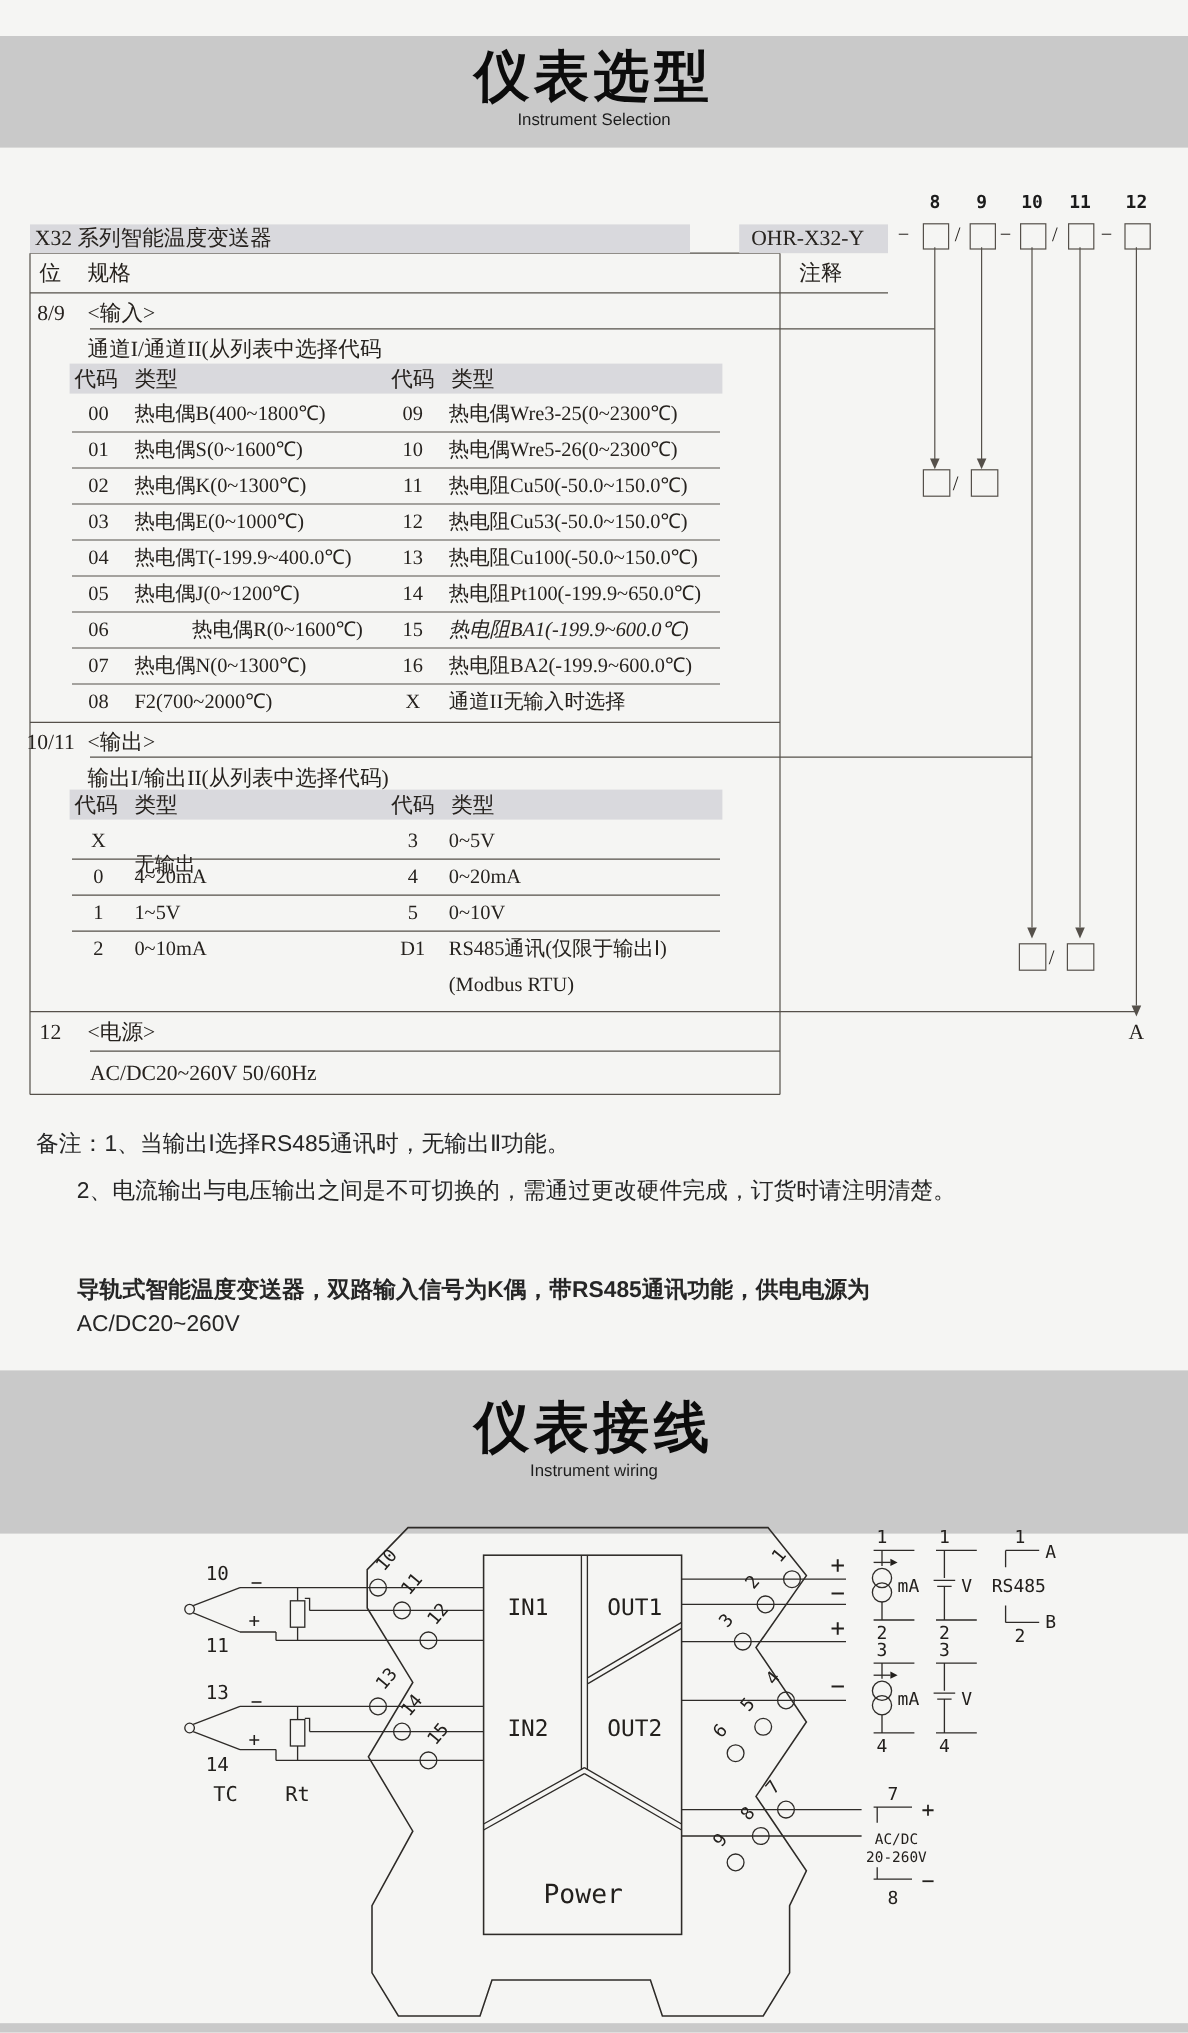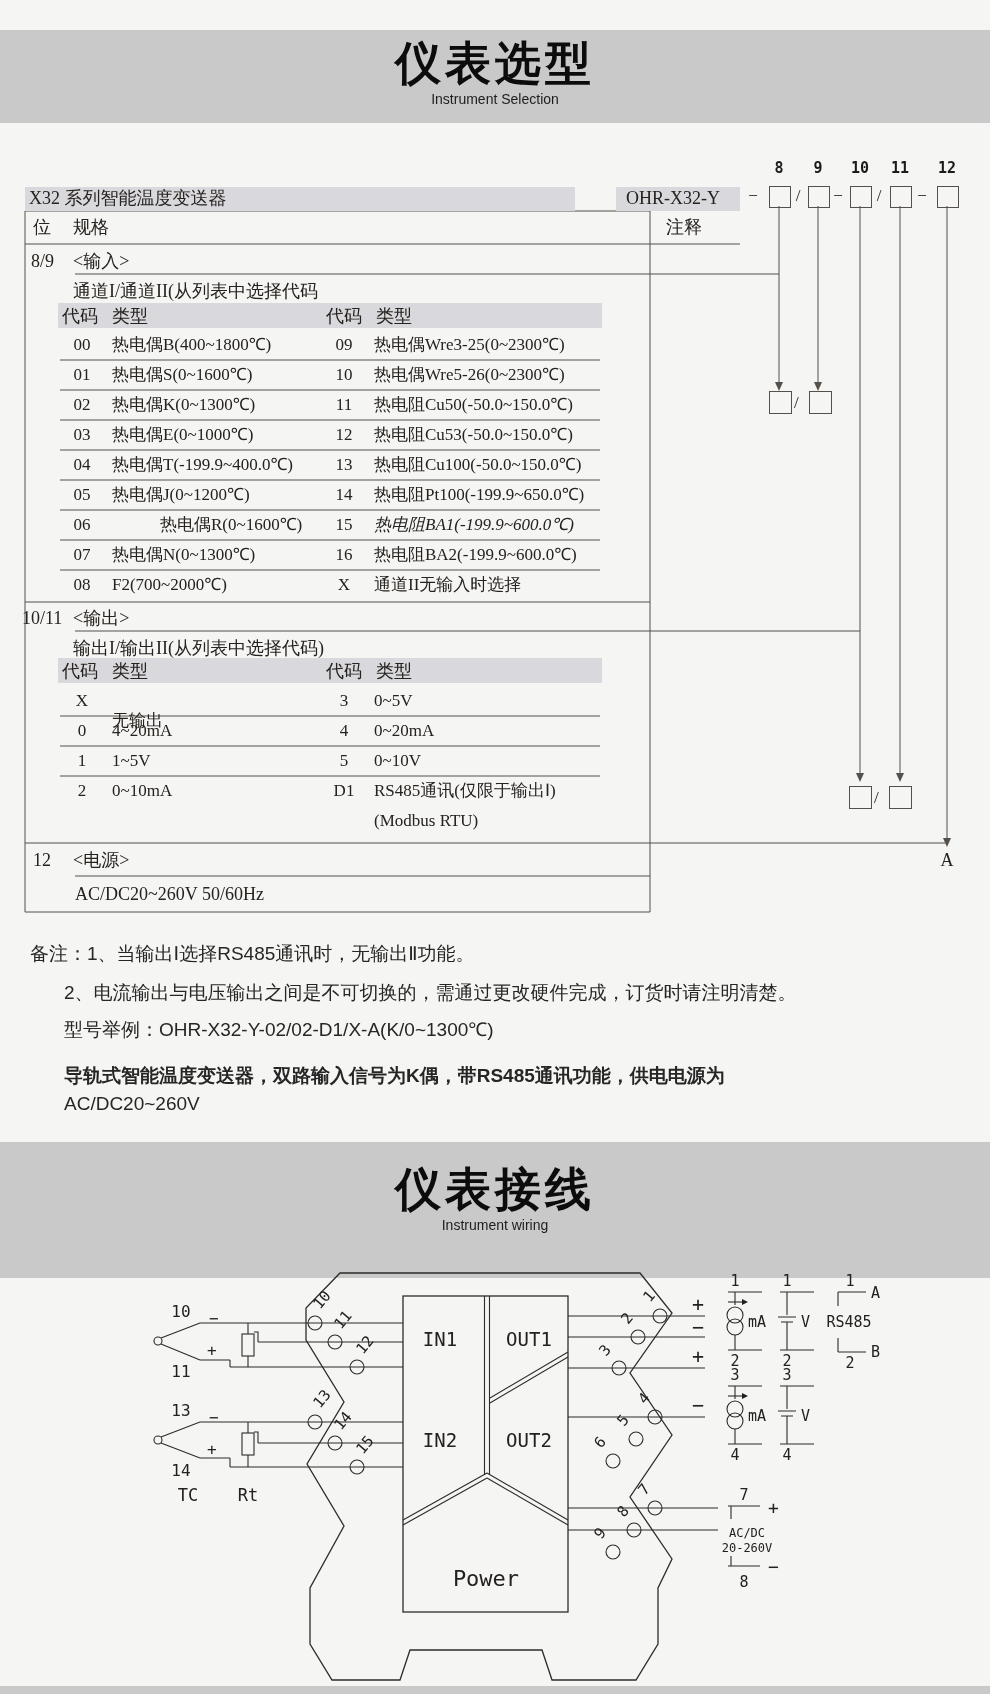--- a/index.html
+++ b/index.html
@@ -185,21 +185,20 @@
   <div class="t" style="left:874px;top:787px;">/</div>
   <div class="cbox" style="left:889px;top:786px;"></div>
 
   <div class="t h18" style="left:33px;top:849px;">12</div>
   <div class="t h18" style="left:73px;top:849px;">&lt;电源&gt;</div>
   <div class="t h18" style="left:75px;top:883px;">AC/DC20~260V  50/60Hz</div>
   <div class="t h18" style="left:935px;top:849px;width:24px;text-align:center;">A</div>
 
   <div class="t sans" style="left:30px;top:943px;">备注：1、当输出Ⅰ选择RS485通讯时，无输出Ⅱ功能。</div>
   <div class="t sans" style="left:64px;top:982px;">2、电流输出与电压输出之间是不可切换的，需通过更改硬件完成，订货时请注明清楚。</div>
-  <div class="t sans" style="left:64px;top:1019px;">型号举例：OHR-X32-Y-02/02-D1/X-A(K/0~1300℃)</div>
   <div class="t sans" style="left:64px;top:1065px;font-weight:bold;">导轨式智能温度变送器，双路输入信号为K偶，带RS485通讯功能，供电电源为</div>
   <div class="t sans" style="left:64px;top:1093px;">AC/DC20~260V</div>
 
   <div class="banner" style="top:1142px;height:114px;padding-top:22px;">
     <div class="big">仪表接线</div>
     <div class="sub">Instrument wiring</div>
   </div>
 
   <svg style="left:0;top:1256px;" width="990" height="438" viewBox="0 0 990 438">
 

